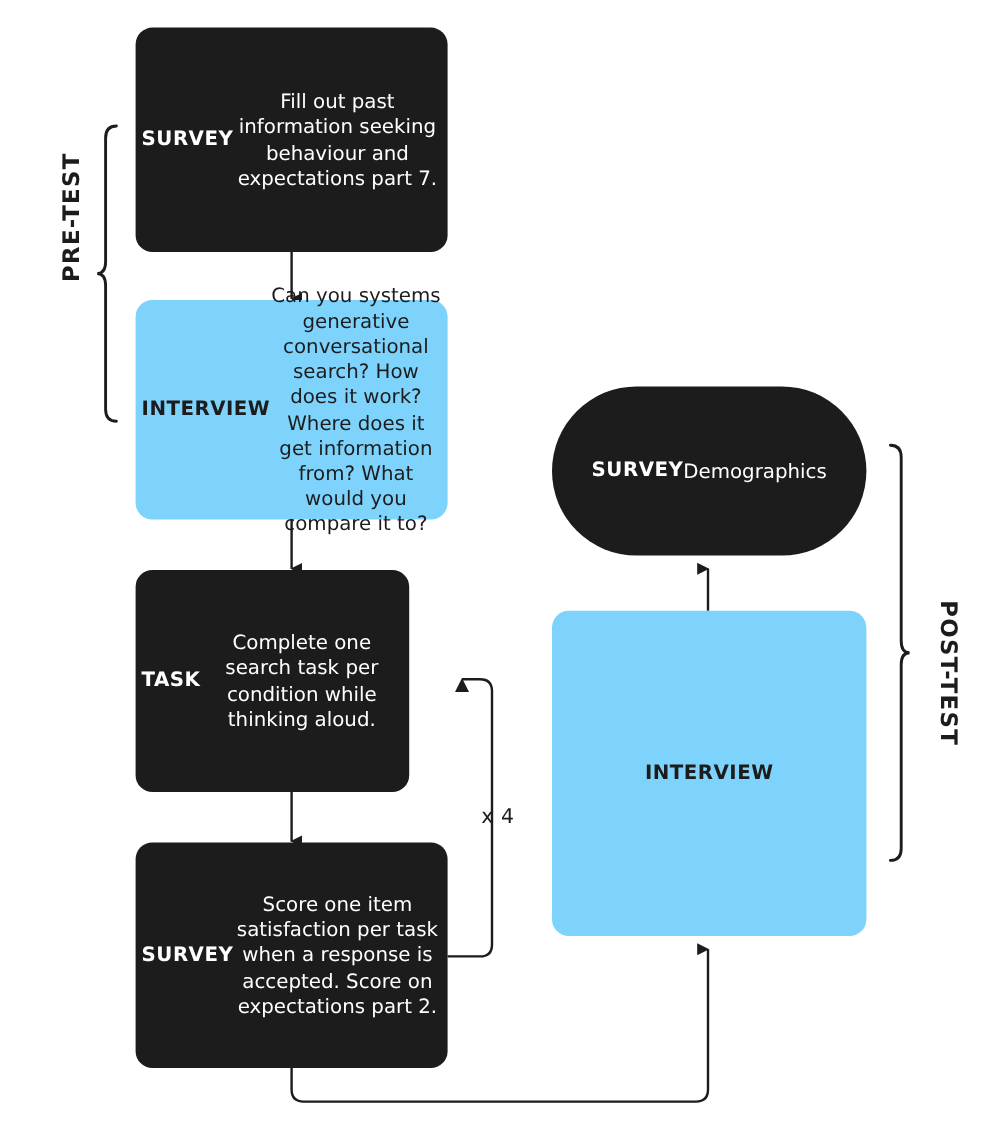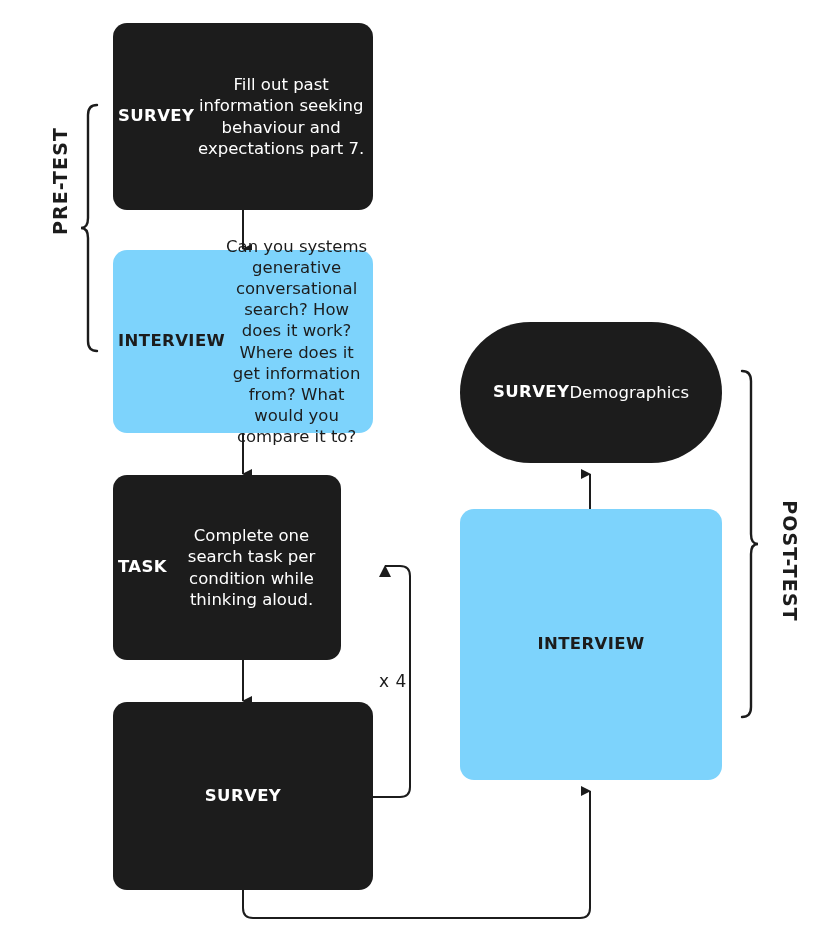--- a/index.html
+++ b/index.html
@@ -92,21 +92,21 @@
     left: 710px;
     top: 550px;
     width: 160px;
     text-align: center;
     transform: rotate(90deg);
     transform-origin: center center;
   }
 
   #label-x4 {
     position: absolute;
-    left: 379px;
+    left: 401px;
     top: 671px;
     font-size: 17px;
     color: #1c1c1c;
     letter-spacing: 0.5px;
   }
 </style>
 </head>
 <body>
 
 <div id="stage">
@@ -157,20 +157,21 @@
     <div class="body">Can you systems generative conversational search? How does it work? Where does it get information from? What would you compare it to?</div>
   </div>
 
   <div class="node dark" id="node-task">
     <div class="title">TASK</div>
     <div class="body">Complete one search task per condition while thinking aloud.</div>
   </div>
 
   <div class="node dark" id="node-posttask-survey">
     <div class="title">SURVEY</div>
+    <div class="body">Score one item satisfaction per task when a response is accepted. Score on expectations part 2.</div>
   </div>
 
   <div class="node green" id="node-posttest-interview">
     <div class="title">INTERVIEW</div>
   </div>
 
   <div class="node pill" id="node-demographics">
     <div class="title">SURVEY</div>
     <div class="body">Demographics</div>
   </div>

